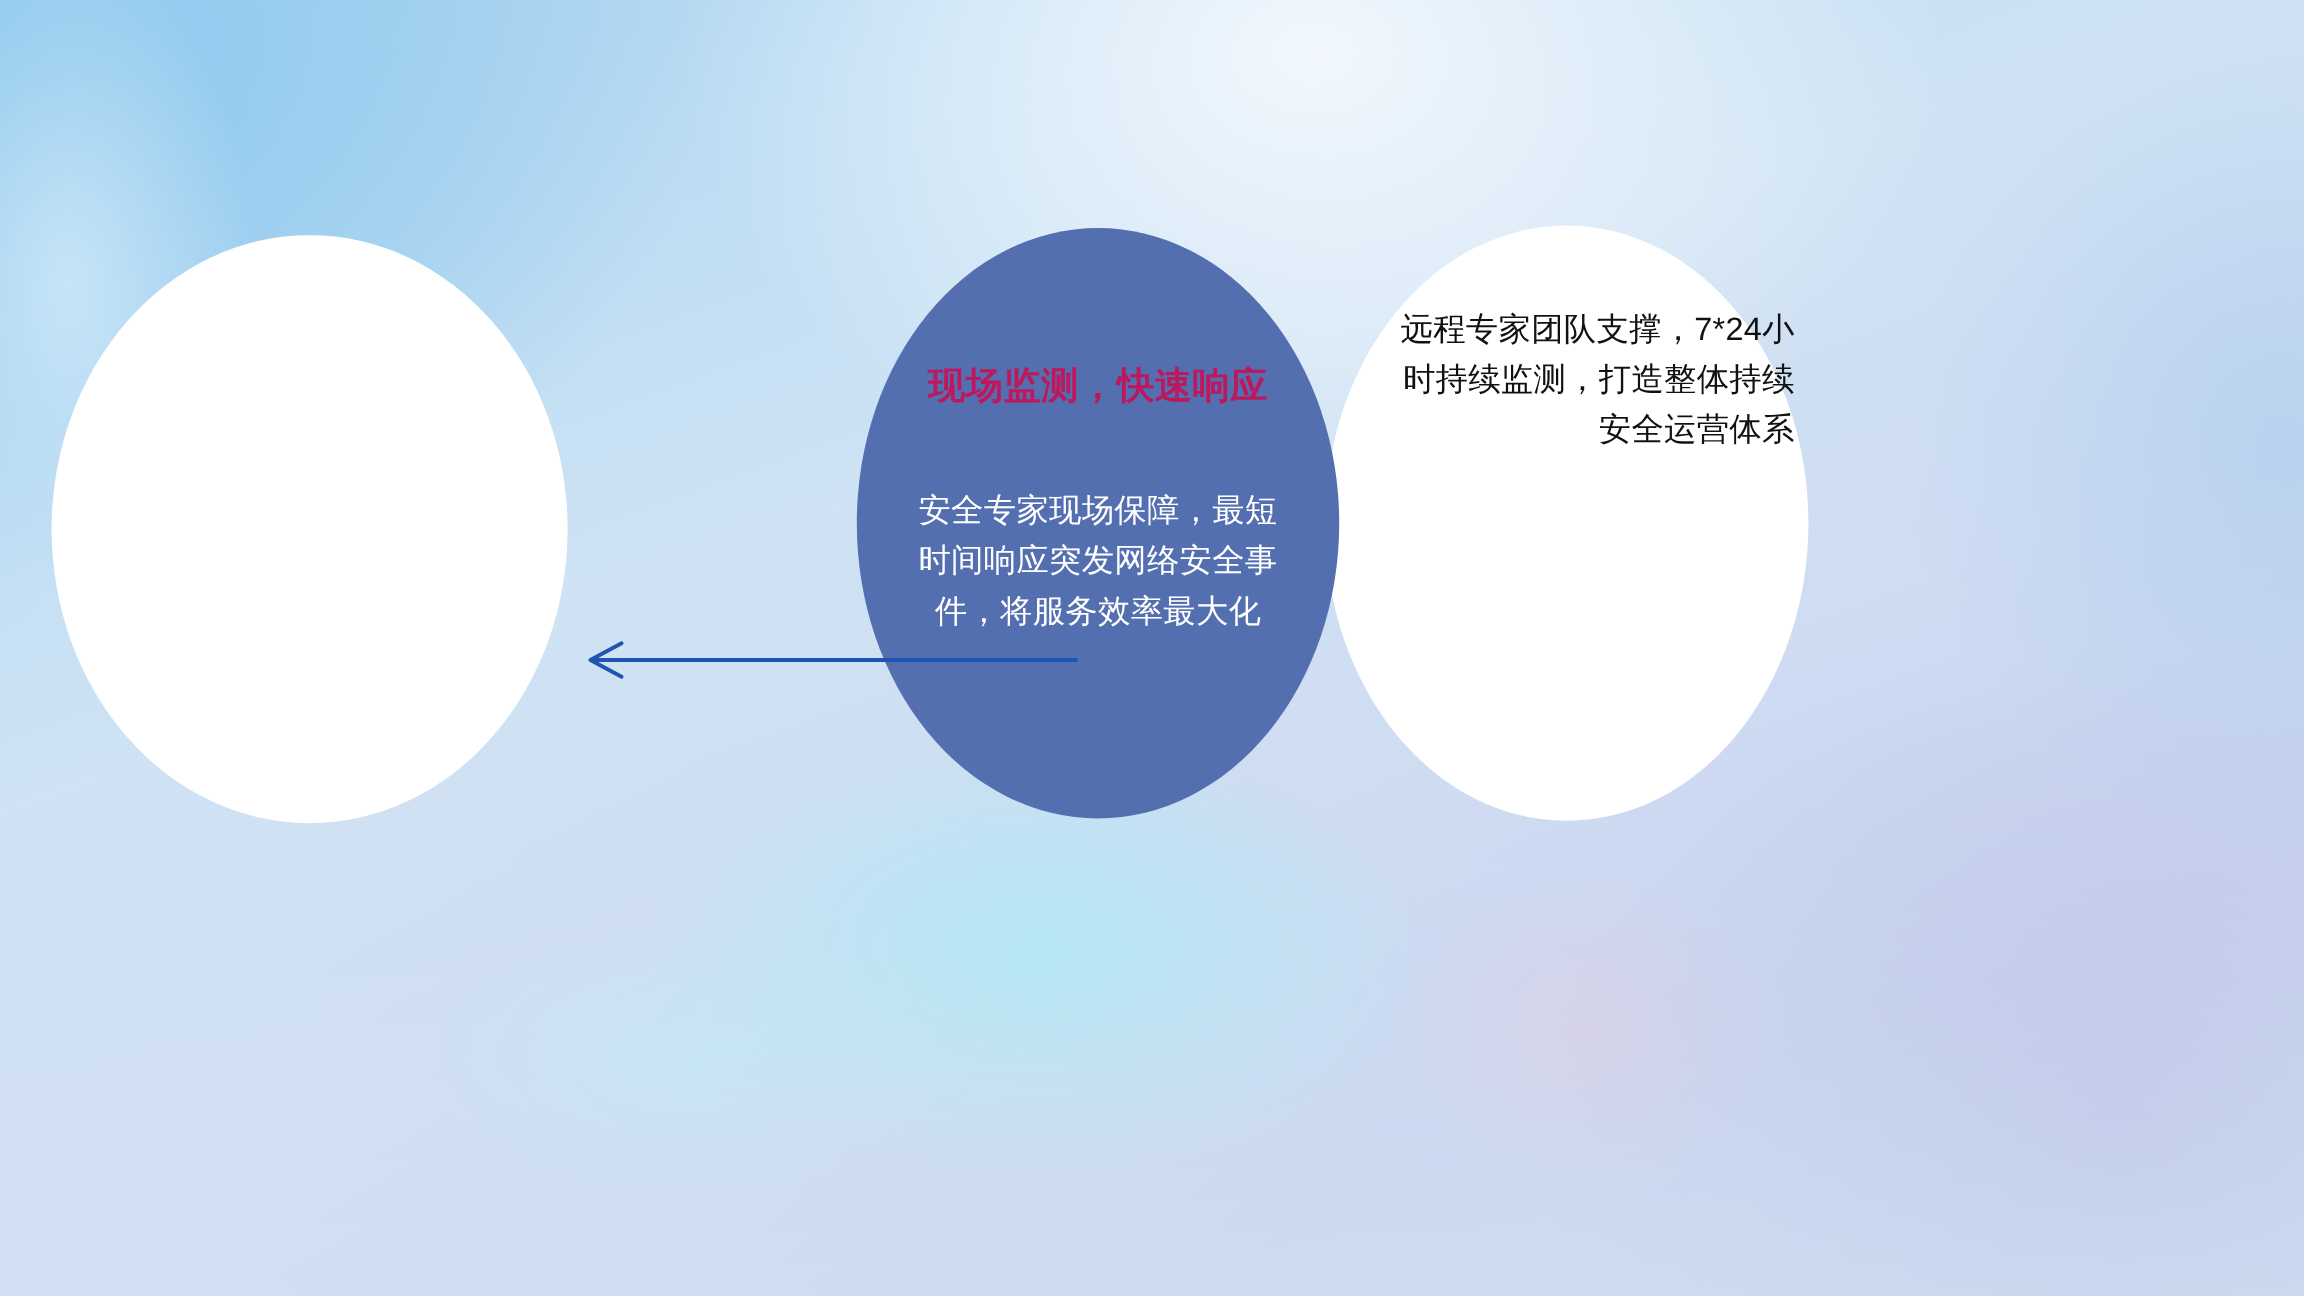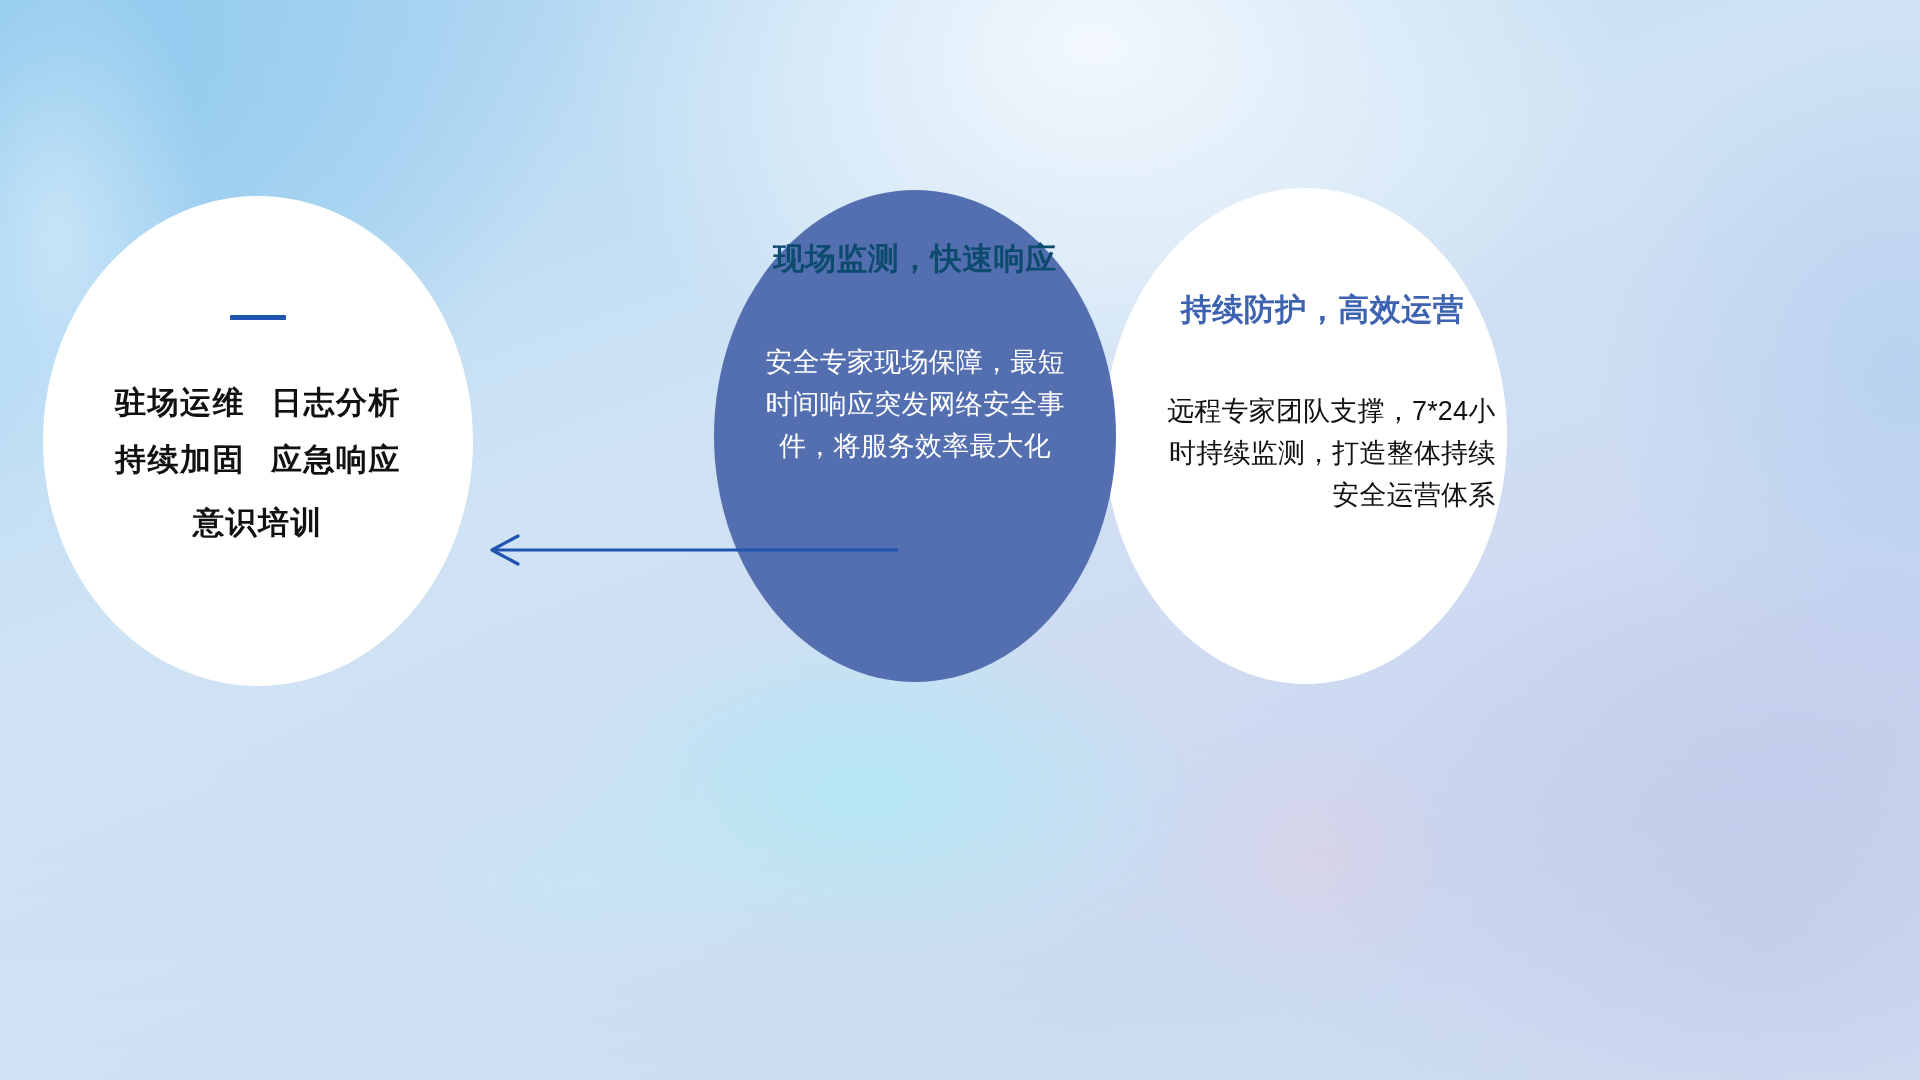--- a/index.html
+++ b/index.html
@@ -133,22 +133,22 @@
     left: 714px;
     top: 190px;
     width: 402px;
     height: 492px;
     z-index: 7;
     display: flex;
     flex-direction: column;
     align-items: center;
   }
   #center-title {
-    margin-top: 53px;
-    color: #0c4a6e;
+    margin-top: 116px;
+    color: #be185d;
     font-weight: bold;
     font-size: 31px;
     letter-spacing: 0.5px;
     white-space: nowrap;
     line-height: 1;
   }
   #center-body {
     margin-top: 68px;
     width: 300px;
     color: #ffffff;
@@ -221,39 +221,23 @@
   <div class="ellipse" id="right-ellipse"></div>
   <div class="ellipse" id="center-ellipse"></div>
 
   <div id="arrow">
     <svg width="420" height="60" viewBox="0 0 420 60">
       <line x1="418" y1="30" x2="14" y2="30" stroke="#1f55b0" stroke-width="3.2"></line>
       <polyline points="38,16 12,30 38,44" fill="none" stroke="#1f55b0" stroke-width="3.2" stroke-linecap="round" stroke-linejoin="round"></polyline>
     </svg>
   </div>
 
-  <div id="left-content">
-    <div id="left-dash"></div>
-
-    <div class="left-line" id="left-line-1">
-      <span>驻场运维</span><span class="left-gap"></span><span>日志分析</span>
-    </div>
-
-    <div class="left-line" id="left-line-2">
-      <span>持续加固</span><span class="left-gap"></span><span>应急响应</span>
-    </div>
-
-    <div class="left-line" id="left-line-3">
-      <span>意识培训</span>
-    </div>
-  </div>
 
   <div id="center-content">
     <div id="center-title">现场监测，快速响应</div>
     <div id="center-body">安全专家现场保障，最短时间响应突发网络安全事件，将服务效率最大化</div>
   </div>
 
   <div id="right-content">
-    <div id="right-title">持续防护，高效运营</div>
     <div id="right-body">远程专家团队支撑，7*24小时持续监测，打造整体持续安全运营体系</div>
   </div>
 
 </div>
 
 </body></html>

